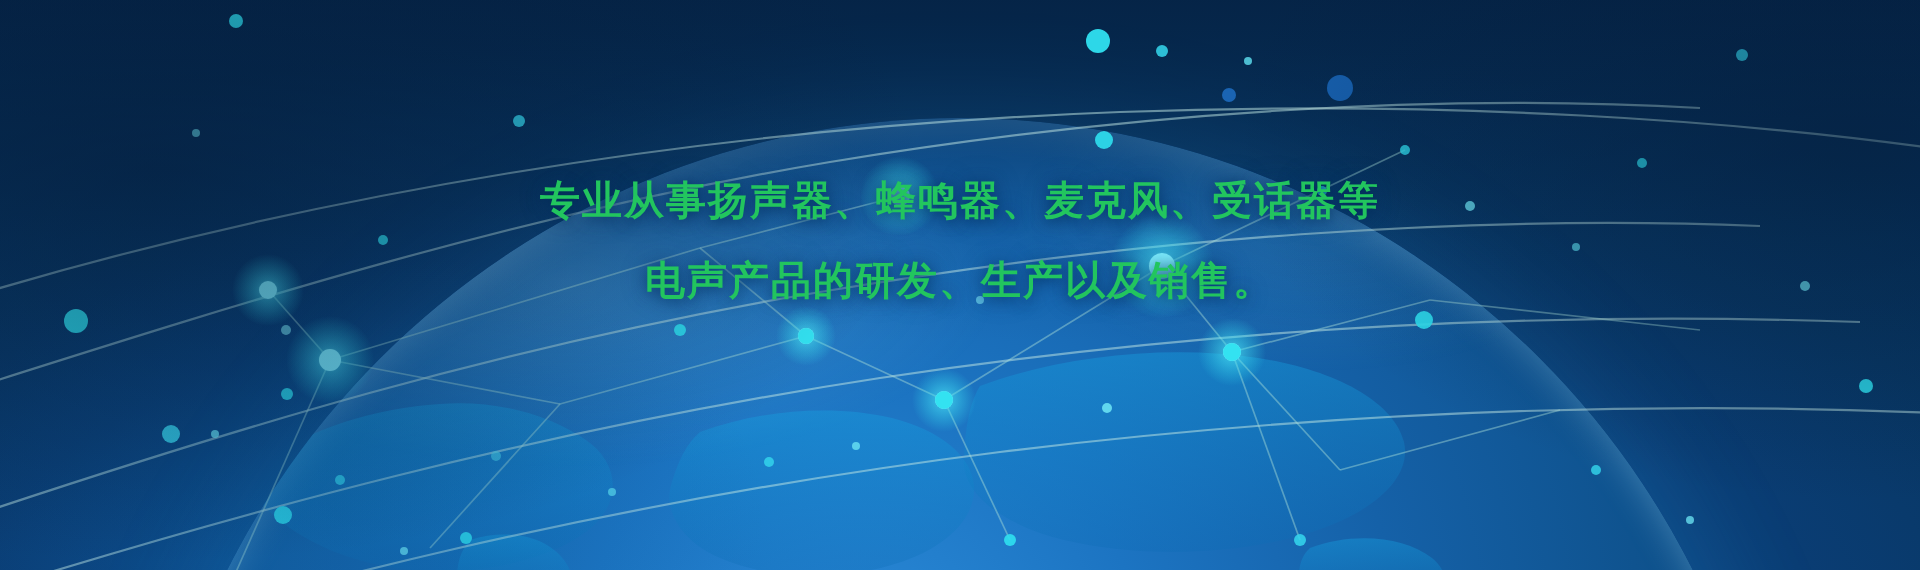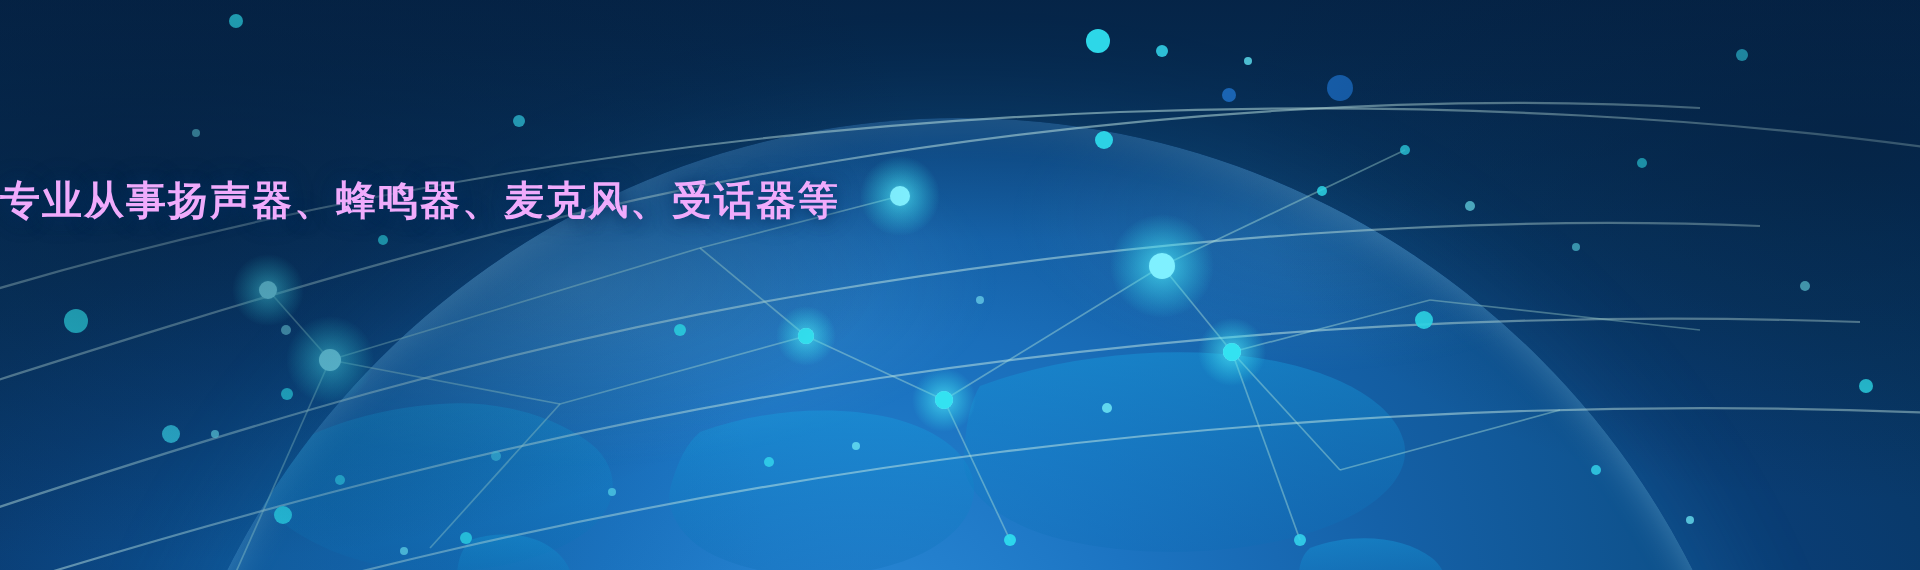--- a/index.html
+++ b/index.html
@@ -66,21 +66,22 @@
   }
   svg { display: block; }
   .layer { position: absolute; inset: 0; pointer-events: none; }
 
   
   .headline {
     position: absolute;
     left: 0;
     right: 0;
     top: 160px;
-    color: #f0abfc;
+    text-align: center;
+    color: #22c55e;
     font-size: 40px;
     font-weight: 700;
     letter-spacing: 2px;
     line-height: 80px;
     text-shadow: 0 2px 14px rgba(0,40,85,0.72), 0 0 26px rgba(0,60,120,0.45);
     white-space: nowrap;
   }
   .headline .line { display: block; }
 </style>
 </head>
@@ -214,15 +215,16 @@
         <circle cx="612" cy="492" r="4" fill="#5fe2f2" fill-opacity="0.7"></circle>
         <circle cx="980" cy="300" r="4" fill="#7fe9f7" fill-opacity="0.6"></circle>
         <circle cx="1405" cy="150" r="5" fill="#2fe0f0" fill-opacity="0.8"></circle>
       </g>
   </svg>
 
   <div class="bg-vign"></div>
 
   <div class="headline">
     <span class="line">专业从事扬声器、蜂鸣器、麦克风、受话器等</span>
+    <span class="line">电声产品的研发、生产以及销售。</span>
   </div>
 
 </div>
 
 </body></html>

